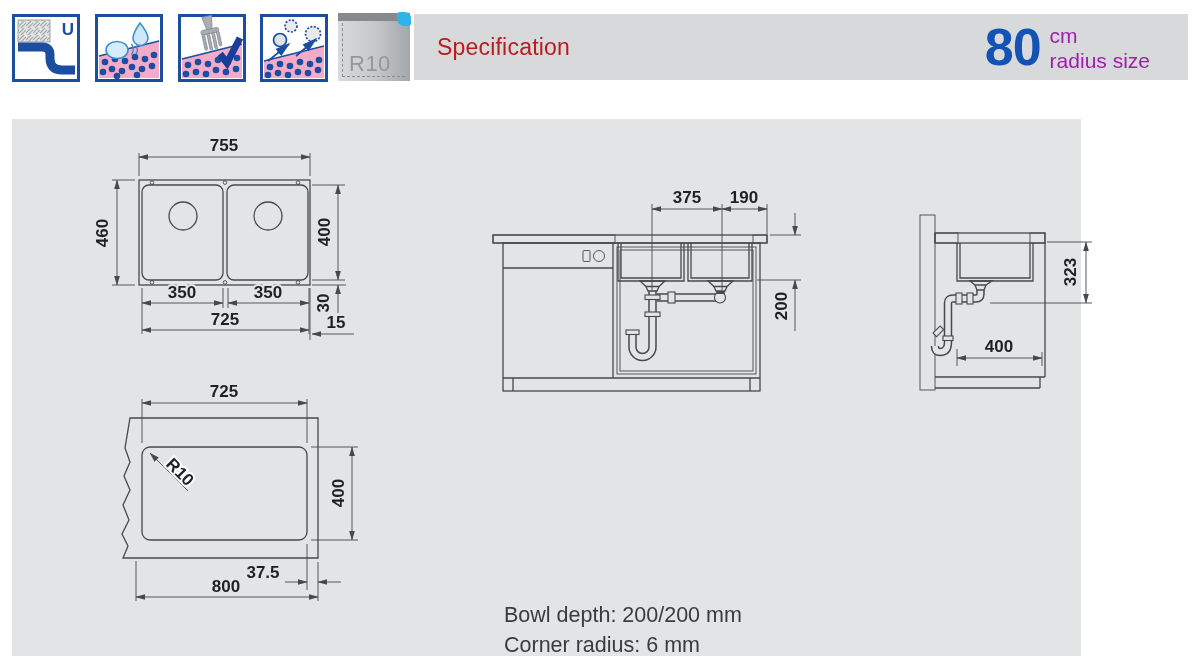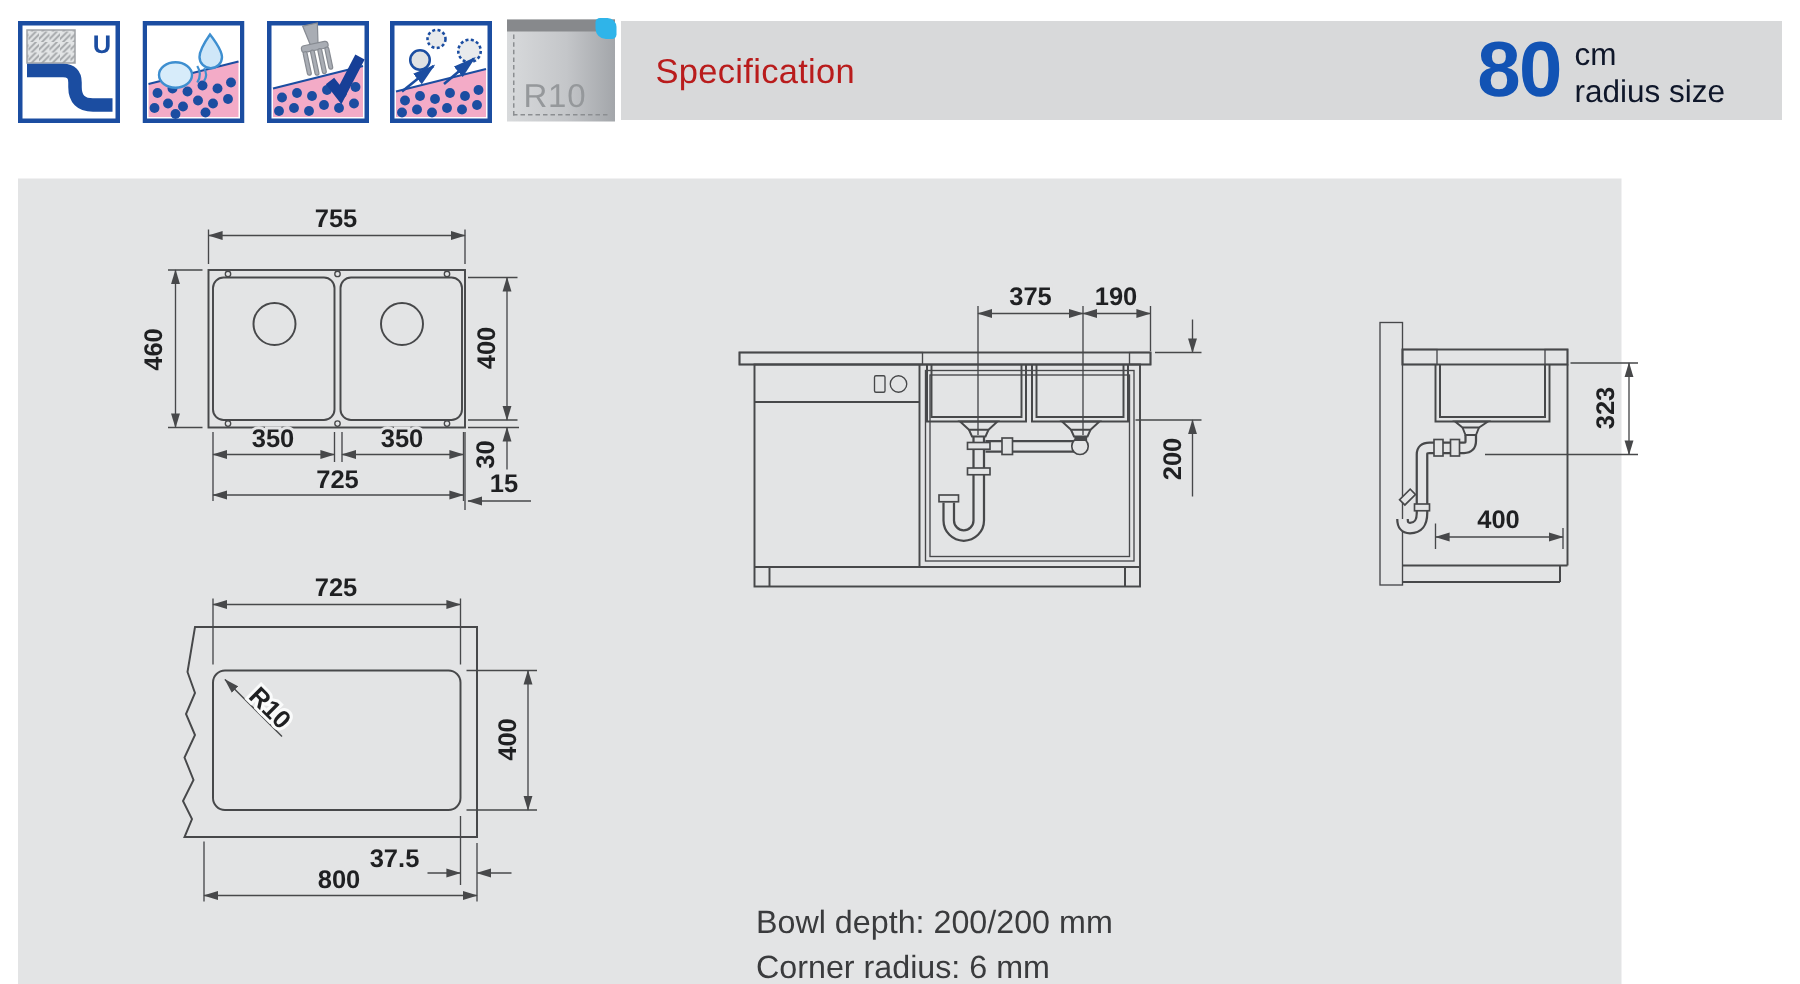--- a/index.html
+++ b/index.html
@@ -2,23 +2,23 @@
 <html><head>
 <meta charset="utf-8">
 <style>
   html,body{margin:0;padding:0;background:#ffffff;}
   #page{position:relative;width:1200px;height:656px;background:#ffffff;overflow:hidden;
         font-family:"Liberation Sans",sans-serif;}
   
   .hicon{position:absolute;top:14px;}
   #bar{position:absolute;left:414px;top:14px;width:774px;height:66px;background:#d8d9da;}
   #spec-title{position:absolute;left:23px;top:20px;font-size:23px;color:#b91c1c;letter-spacing:.2px;}
-  #cab{position:absolute;right:38px;top:6px;display:flex;align-items:center;}
+  #cab{position:absolute;right:38px;top:6px;display:flex;}
   #cab-num{font-size:52px;font-weight:bold;color:#1253b4;letter-spacing:-1px;line-height:54px;}
-  #cab-txt{margin-left:9px;color:#0f172a;font-size:21px;line-height:25px;padding-top:3px;}
+  #cab-txt{margin-left:9px;color:#a21caf;font-size:21px;line-height:25px;padding-top:3px;}
   
   #badge{position:absolute;left:338px;top:13px;width:72px;height:68px;}
   #badge .body{position:absolute;left:0;top:0;width:100%;height:100%;
        background:linear-gradient(90deg,#d8dadc 0%,#c4c6c9 55%,#a3a6aa 100%);}
   #badge .topbar{position:absolute;left:0;top:0;width:100%;height:8px;background:#87898c;}
   #badge .dash{position:absolute;left:4px;right:5px;top:10px;bottom:4px;
        border-left:1px dashed #8b8e91;border-bottom:1px dashed #8b8e91;}
   #badge .corner{position:absolute;right:-1px;top:-1px;width:14px;height:14px;background:#2fb4e9;
        border-radius:3px 6px 3px 7px;}
   #badge .lbl{position:absolute;left:11px;bottom:4px;font-size:22px;color:#95989b;letter-spacing:.5px;}

